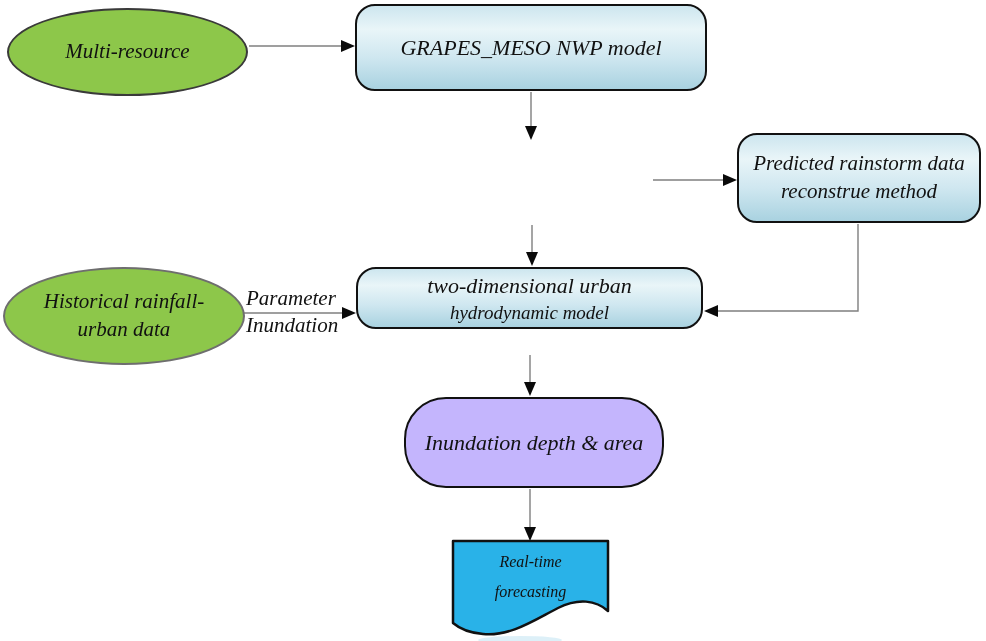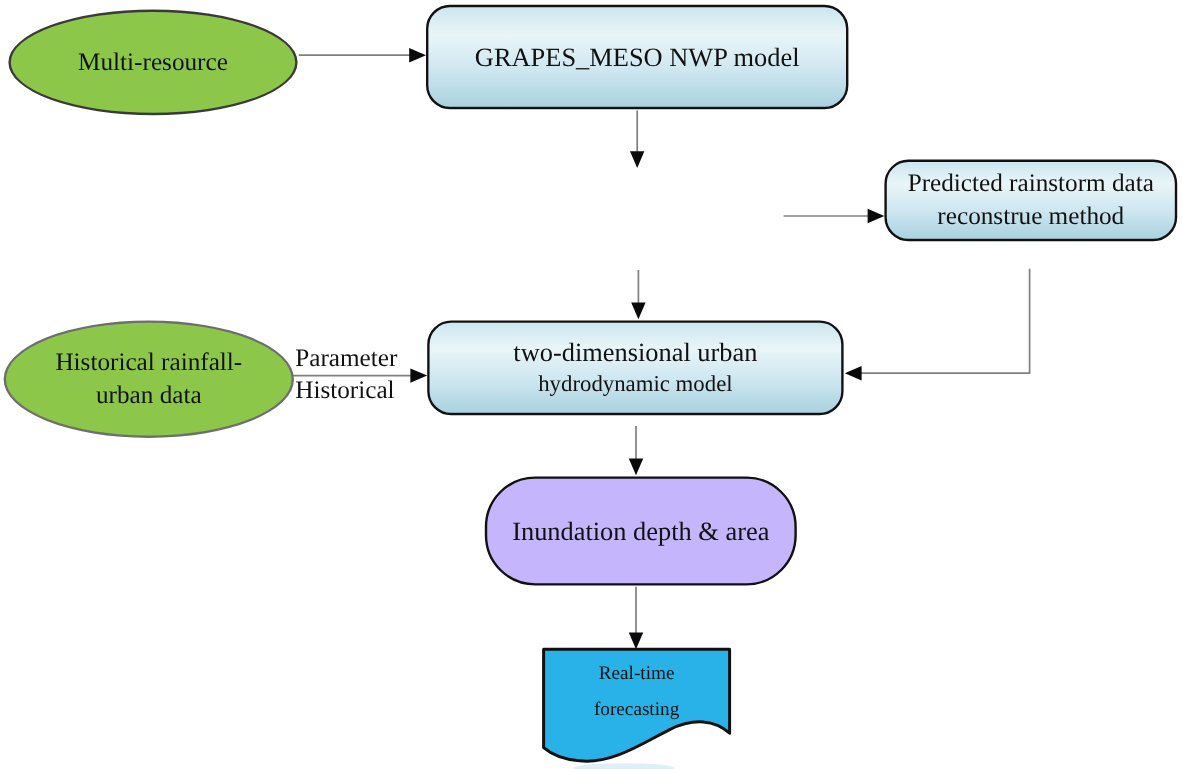--- a/index.html
+++ b/index.html
@@ -3,20 +3,21 @@
 <meta charset="utf-8">
 <style>
   html,body { margin:0; padding:0; background:#ffffff; }
   .canvas {
     position:relative;
     width:986px; height:641px;
     background:#ffffff;
     font-family:"Liberation Serif","DejaVu Serif",serif;
     color:#111111;
     overflow:hidden;
+    font-style:italic;
   }
   .layer { position:absolute; left:0; top:0; width:986px; height:641px; }
   .node {
     position:absolute;
     box-sizing:border-box;
     display:flex; flex-direction:column;
     align-items:center; justify-content:center;
     text-align:center;
     line-height:1.32;
     border-radius:20px;
@@ -27,22 +28,22 @@
     border-radius:50%;
   }
   .e1 { left:7px;  top:8px;   width:241px; height:88px; border:2px solid #3a3a3a; font-size:21px; }
   .e2 { left:410px; top:137px; width:244px; height:88px; border:2.5px solid #111111; font-size:21px; }
   .e3 { left:3px;  top:267px; width:242px; height:98px; border:2px solid #6e6e6e; font-size:21px; }
   .bluebox {
     background:linear-gradient(180deg,#cde6ef 0%,#e9f5f8 28%,#cfe7f0 62%,#a9d2e0 100%);
     border:2.5px solid #111111;
   }
   .b1 { left:355px; top:4px;   width:352px; height:87px; font-size:22px; }
-  .b2 { left:737px; top:133px; width:244px; height:68px; font-size:21px; }
-  .b3 { left:356px; top:267px; width:347px; height:79px; font-size:22px; }
+  .b2 { left:737px; top:133px; width:244px; height:90px; font-size:21px; }
+  .b3 { left:356px; top:267px; width:347px; height:62px; font-size:22px; }
   .b3 .small { font-size:19px; }
   .stadium {
     left:404px; top:397px; width:260px; height:91px;
     background:#c4b5fd;
     border:2.5px solid #111111;
     border-radius:42px;
     font-size:22px;
   }
   .doc-text {
     left:453px; top:543px; width:155px; height:68px;
@@ -126,21 +127,21 @@
     <span>reconstrue method</span>
   </div>
 
   <div class="node ellipse e3">
     <span>Historical rainfall-</span>
     <span>urban data</span>
   </div>
 
   <div class="edge-label">
     <span>Parameter</span>
-    <span>Historical</span>
+    <span>Inundation</span>
   </div>
 
   <div class="node bluebox b3">
     <span>two-dimensional urban</span>
     <span class="small">hydrodynamic model</span>
   </div>
 
   <div class="node stadium">
     <span>Inundation depth &amp; area</span>
   </div>

